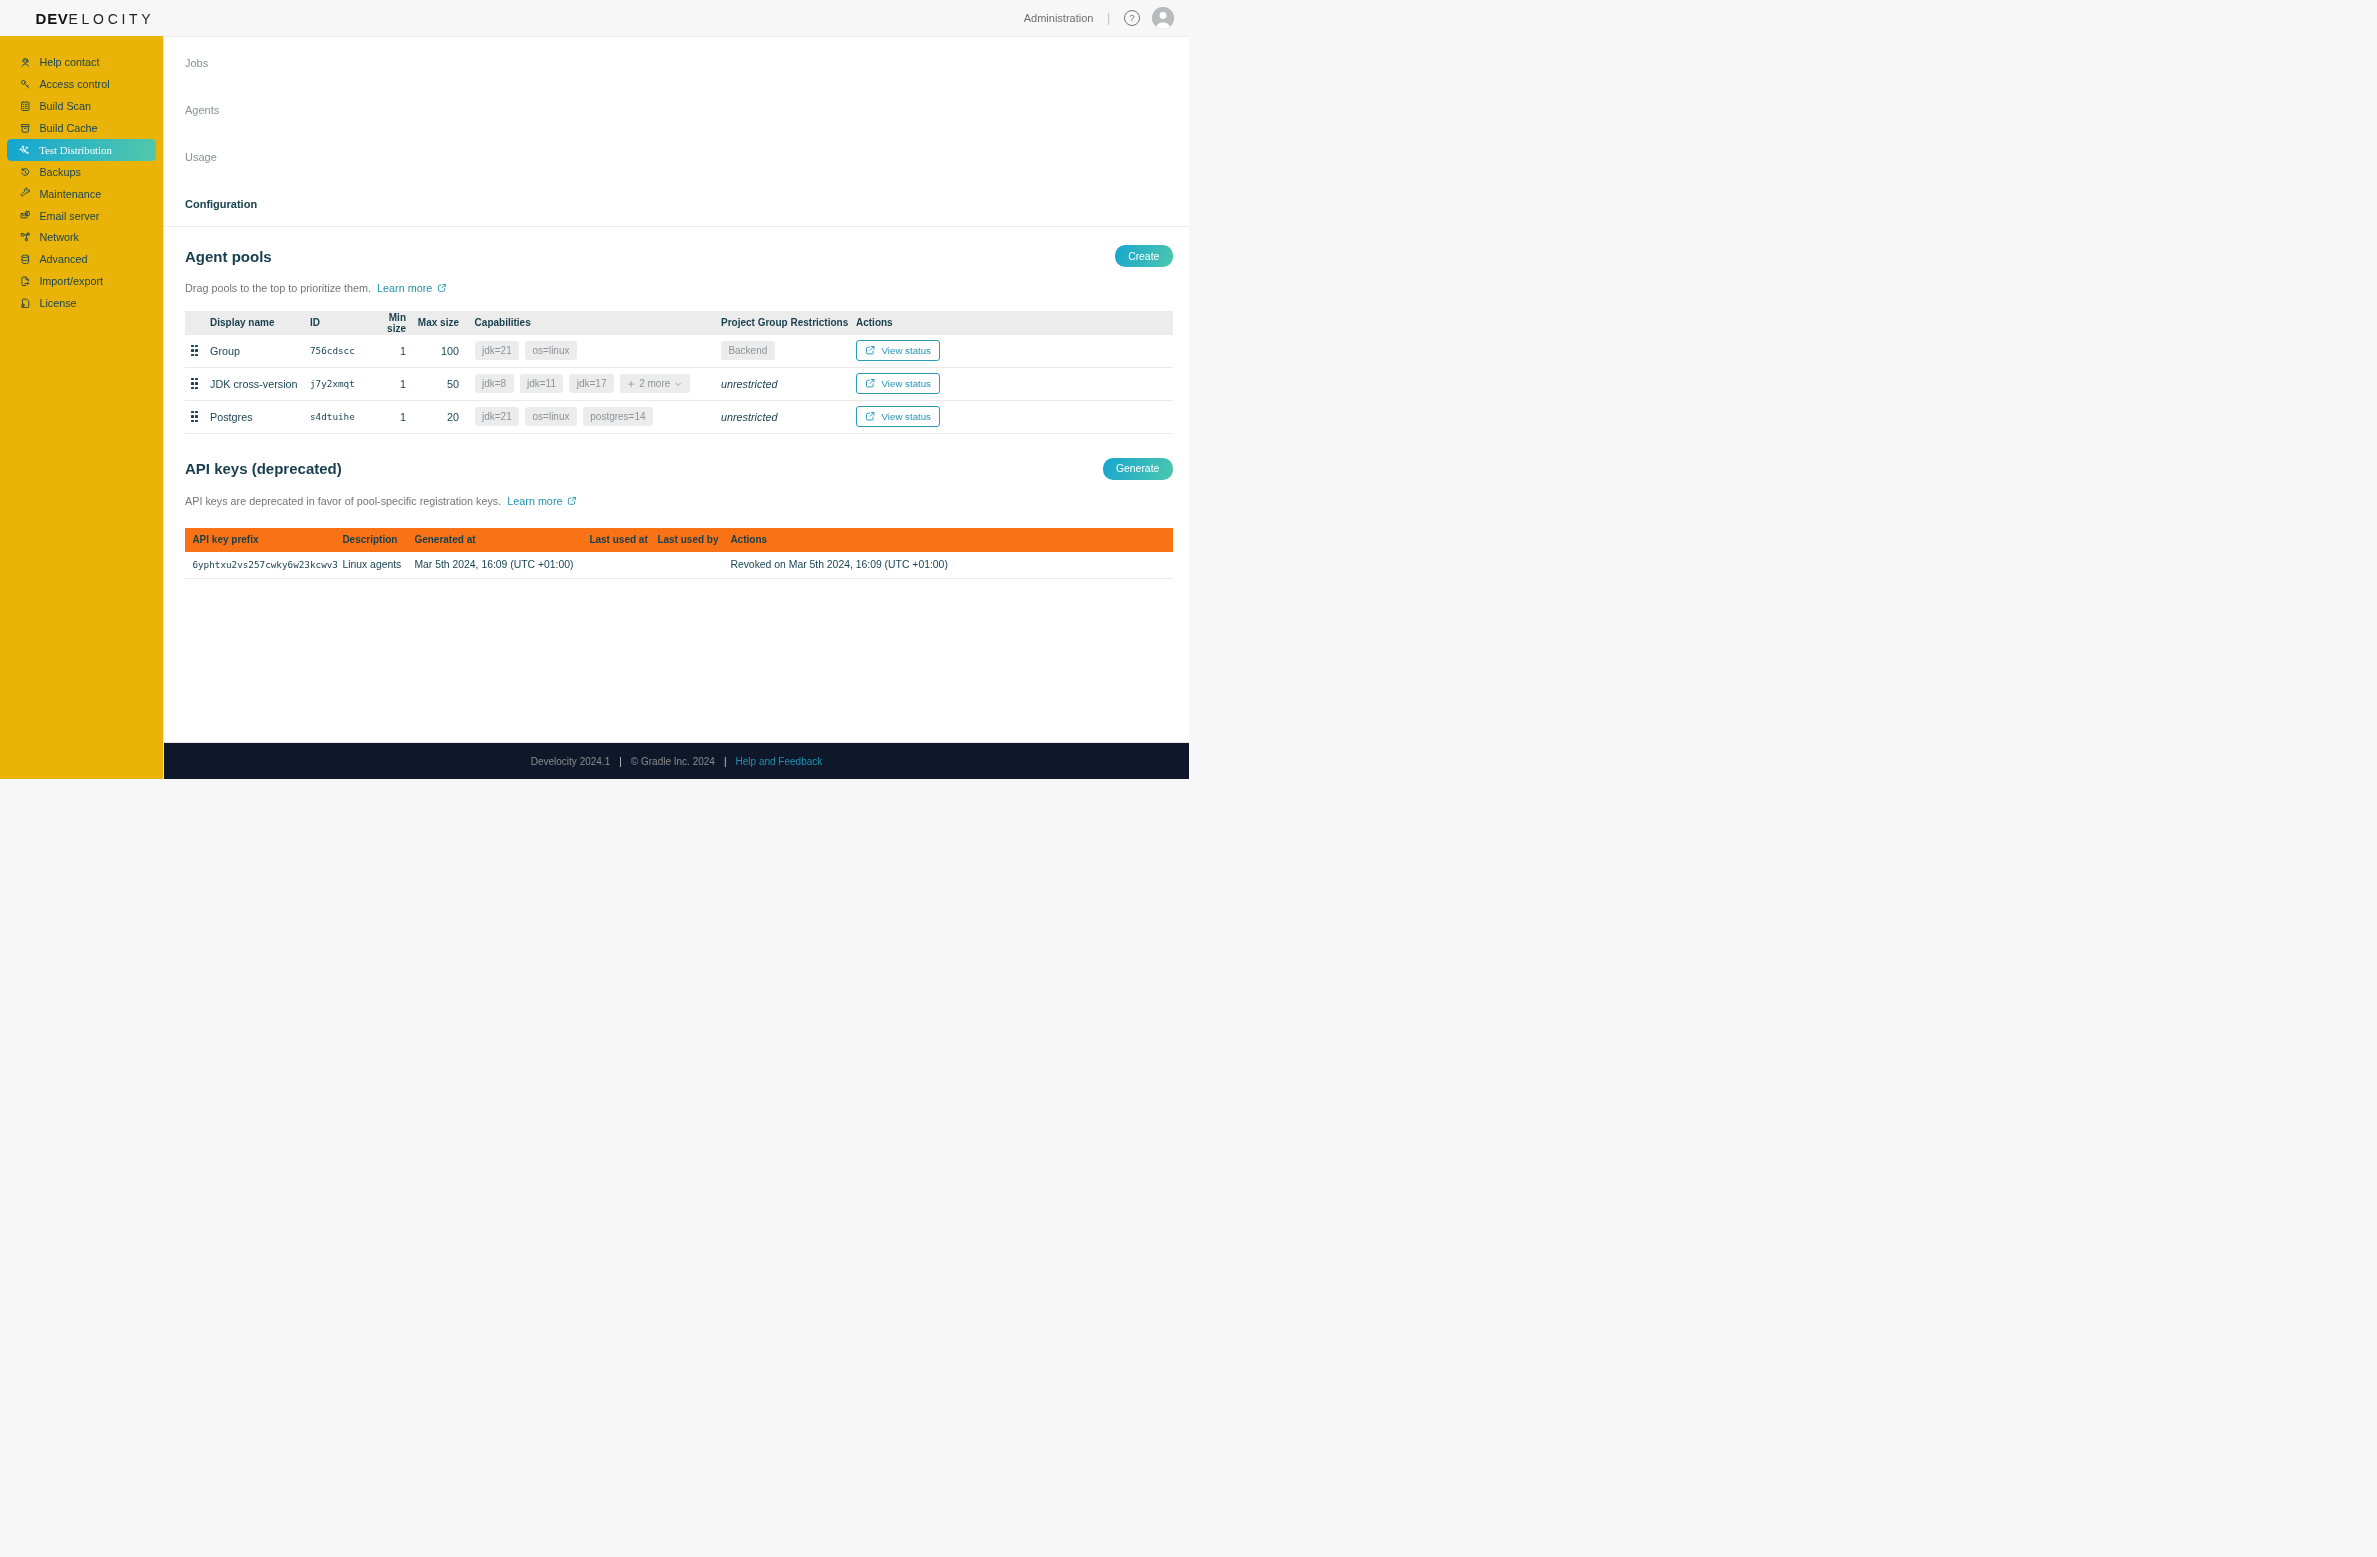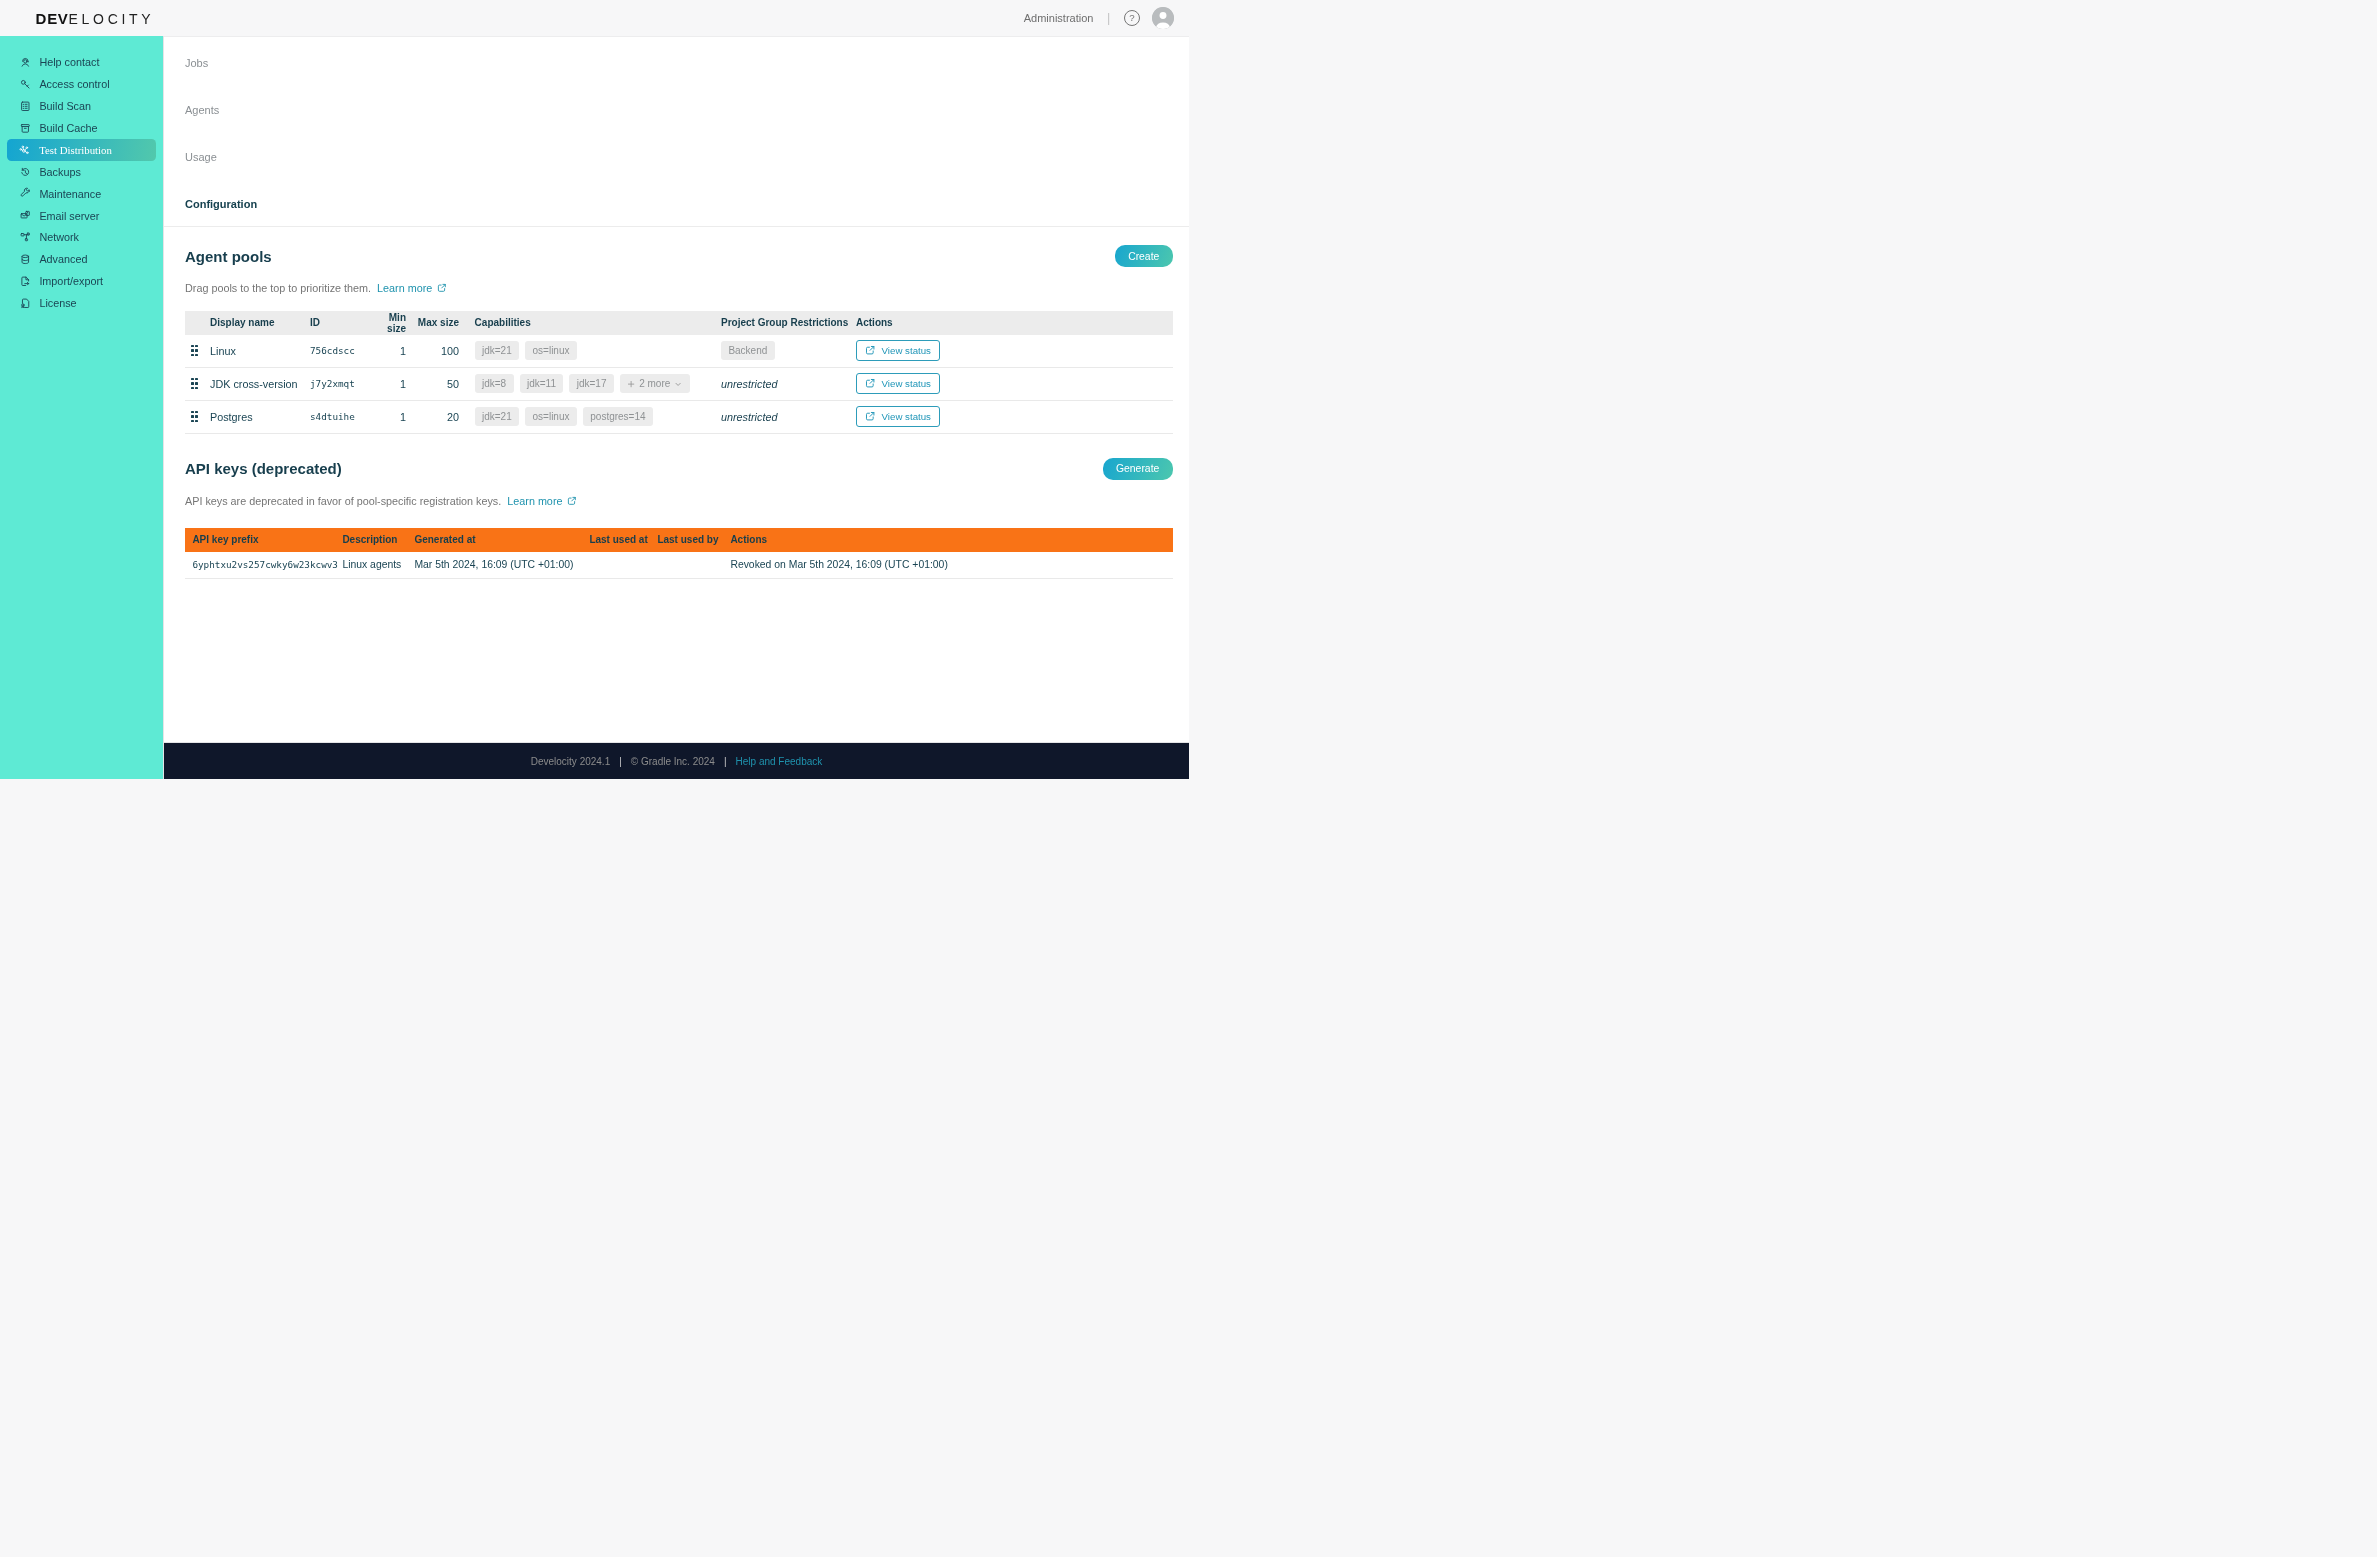--- a/index.html
+++ b/index.html
@@ -14,21 +14,21 @@
   .topbar{position:absolute;top:0;left:0;right:0;height:36px;display:flex;align-items:center;justify-content:space-between;padding:0 15px 0 18.6px;}
   .logo{display:flex;align-items:baseline;cursor:pointer;color:#111;}
   .logo .bold{font-size:15px;font-weight:700;letter-spacing:0.7px;padding-left:17px;}
   .logo .light{font-size:14px;font-weight:400;letter-spacing:3.7px;color:#222;}
   .topbar-right{display:flex;align-items:center;gap:12px;}
   .admin-label{font-size:11px;color:#6e6e6e;}
   .tb-divider{color:#c4c4c4;font-size:12.6px;margin:0 1.5px;}
   .help-circle{width:16.3px;height:16.3px;border:1.2px solid #757575;border-radius:50%;color:#757575;font-size:9.7px;display:flex;align-items:center;justify-content:center;cursor:pointer;}
   .avatar{width:22px;height:22px;border-radius:50%;overflow:hidden;cursor:pointer;background:#b9bcbe;}
   
-  .sidebar{position:absolute;left:0;top:36px;bottom:0;width:164px;background:#5eead4;border-right:0.7px solid #e4e4e6;padding-top:15.6px;}
+  .sidebar{position:absolute;left:0;top:36px;bottom:0;width:164px;background:#eab308;border-right:0.7px solid #e4e4e6;padding-top:15.6px;}
   .side-item{height:21.5px;display:flex;align-items:center;gap:8.2px;padding-left:18.6px;font-size:10.8px;color:#1b4554;cursor:pointer;margin-bottom:0.4px;}
   .side-item svg{flex:0 0 auto;}
   .side-item.active{margin:0 7.4px 0.4px 7.4px;padding-left:11px;border-radius:4.5px;color:#fff;background:linear-gradient(100deg,#14a5d1 0%,#52c8ac 100%);font-family:Liberation Serif, serif;}
   
   .panel{position:absolute;left:164px;top:36px;right:0;bottom:37px;background:#fff;border-top:0.7px solid #ededee;}
   .tabs-bar{display:flex;gap:35px;padding:20px 21px 16.3px 21px;border-bottom:0.7px solid #ececec;flex-direction:column;}
   .tab{font-size:11px;color:#8a8f93;cursor:pointer;}
   .tab.active{color:#16414f;font-weight:700;}
   .content{padding:0 16.3px 0 21px;}
   .section-head{display:flex;align-items:center;justify-content:space-between;margin-top:18px;}
@@ -227,21 +227,21 @@
         <div>
             <span class="drag-handle">
               <i></i>
               <i></i>
               <i></i>
               <i></i>
               <i></i>
               <i></i>
             </span>
           </div>
-        <div>Linux</div>
+        <div>Group</div>
         <div class="mono">756cdscc</div>
         <div class="cell-right">1</div>
         <div class="cell-right">100</div>
         <div class="cell-caps">
           <span class="chip">jdk=21</span>
           <span class="chip">os=linux</span>
         </div>
         <div><span class="chip" style="margin-right:0;">Backend</span></div>
         <div>
           <button class="view-status">

